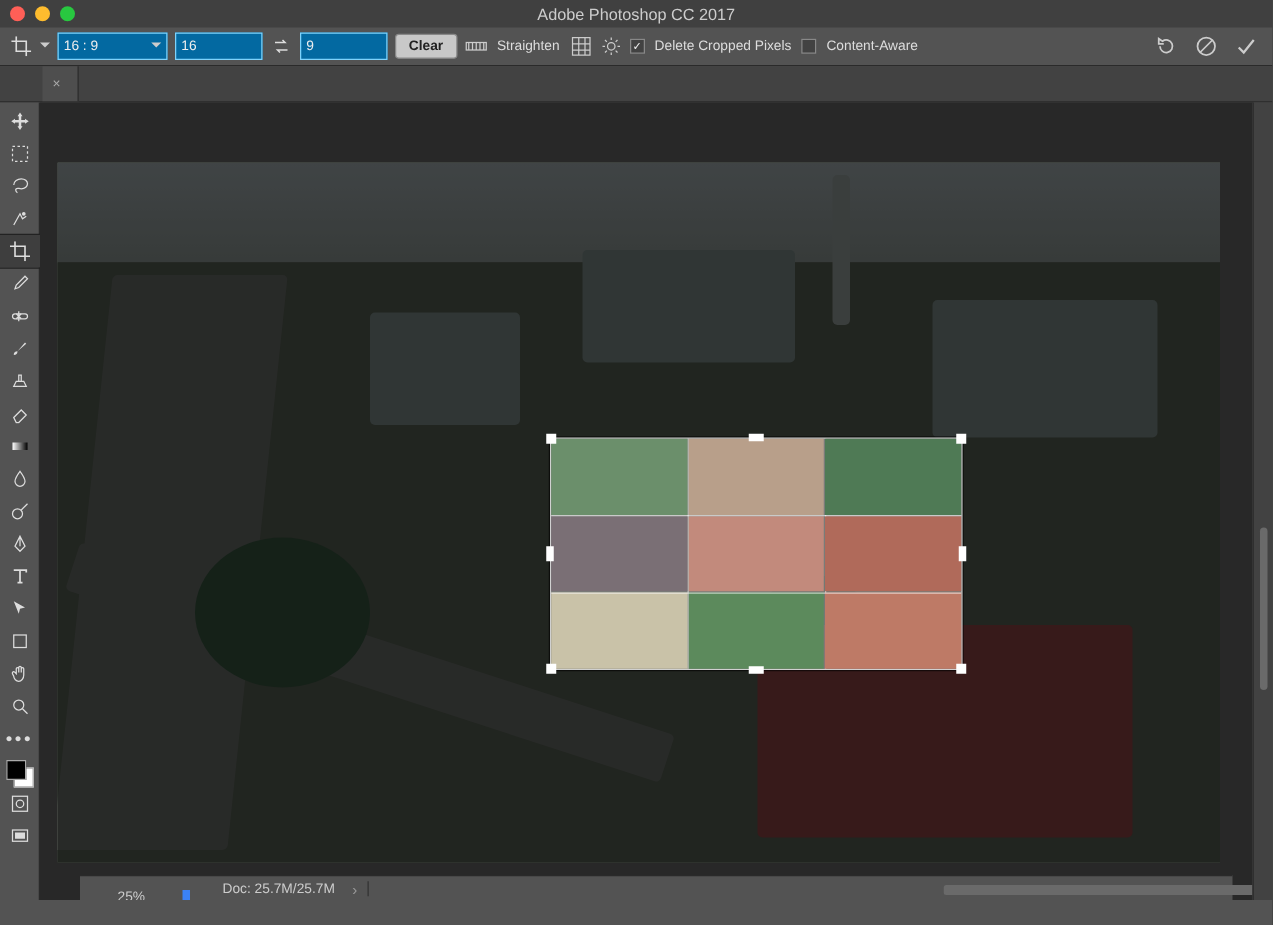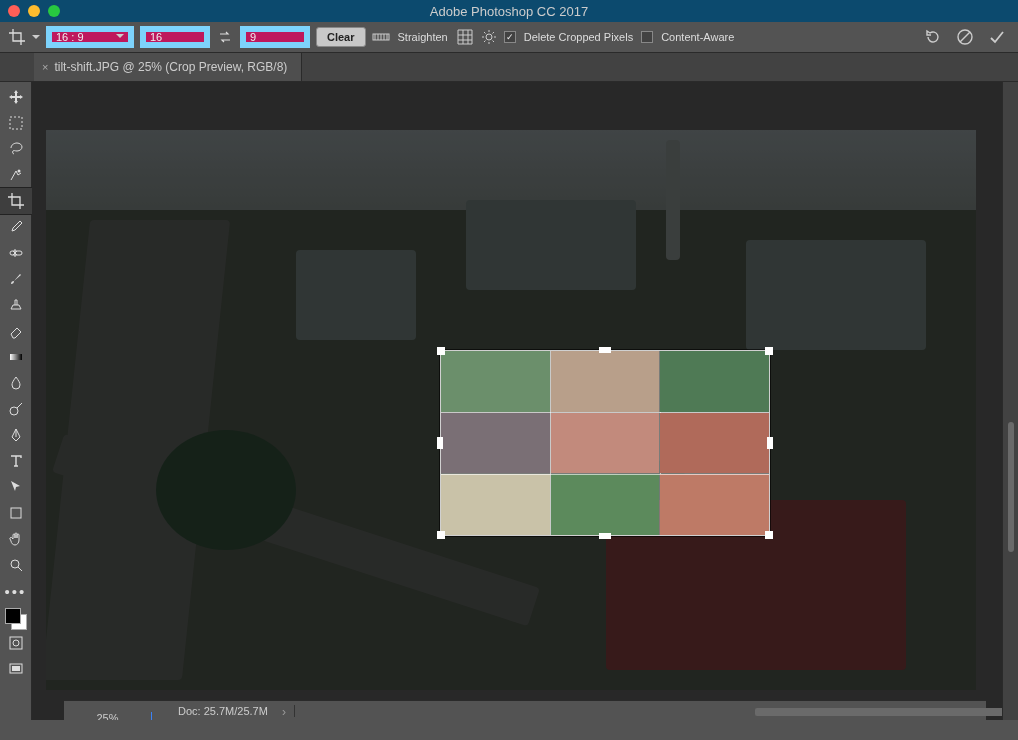--- a/index.html
+++ b/index.html
@@ -1,27 +1,27 @@
 <!DOCTYPE html>
 <html><head>
 <meta charset="utf-8">
 <style>
   * { box-sizing: border-box; margin: 0; padding: 0; }
   html,body { width:1018px; height:740px; font-family:"Helvetica Neue",Arial,sans-serif; background:#535353; overflow:hidden; color:#ddd; }
   
-  .titlebar { height:22px; background:#0c4a6e; display:flex; align-items:center; position:relative; }
+  .titlebar { height:22px; background:#404040; display:flex; align-items:center; position:relative; }
   .traffic { display:flex; gap:8px; margin-left:8px; }
   .tlight { width:12px; height:12px; border-radius:50%; }
   .red{background:#ff5f57;} .yellow{background:#febc2e;} .green{background:#28c840;}
   .titlebar .title { position:absolute; left:0; right:0; text-align:center; font-size:13px; color:#ccc; }
   
   .optbar { height:31px; background:#535353; border-bottom:1px solid #2a2a2a; display:flex; align-items:center; padding:0 8px; gap:6px; font-size:11px; }
   .tool-pill { display:flex; align-items:center; gap:6px; }
   .icon-slot { width:18px; height:18px; display:flex; align-items:center; justify-content:center; color:#ddd; }
-  .sel, .txt { height:22px; background:#be185d; border:6px solid #7dd3fc; color:#eee; font-size:11px; padding:0 4px; }
+  .sel, .txt { height:22px; background:#0369a1; border:1px solid #7dd3fc; color:#eee; font-size:11px; padding:0 4px; }
   .sel { width:88px; display:flex; align-items:center; justify-content:space-between; }
   .sel .chev { font-size:9px; color:#bbb; }
   .txt { width:70px; }
   .btn { height:20px; padding:0 10px; background:#c8c8c8; color:#222; border:1px solid #888; border-radius:3px; font-size:11px; display:flex; align-items:center;font-weight:bold; }
   .opt-label { color:#ddd; margin:4px 2px; }
   .chk { width:12px; height:12px; border:1px solid #888; display:inline-flex; align-items:center; justify-content:center; font-size:9px; background:#424242; color:#eee;}
   .chk.on::after{content:"✓";}
   .spacer { flex:1; }
   .optbar .right-icons { display:flex; gap:14px; margin-right:4px; }
   
@@ -65,21 +65,21 @@
   .crop .img div:nth-child(9){background:#be7a66;}
   .crop::before,.crop::after{content:"";position:absolute;background:rgba(255,255,255,.6);}
   .crop::before{left:33.3%;top:0;bottom:0;width:1px;box-shadow:110px 0 rgba(255,255,255,.6);} 
   .crop::after{top:33.3%;left:0;right:0;height:1px;box-shadow:0 62px rgba(255,255,255,.6);}  
   .handle{position:absolute;width:8px;height:8px;background:#fff;}
   .h-tl{left:-4px;top:-4px;} .h-tr{right:-4px;top:-4px;} .h-bl{left:-4px;bottom:-4px;} .h-br{right:-4px;bottom:-4px;}
   .h-t{left:calc(50% - 6px);top:-4px;width:12px;height:6px;} .h-b{left:calc(50% - 6px);bottom:-4px;width:12px;height:6px;}
   .h-l{top:calc(50% - 6px);left:-4px;width:6px;height:12px;} .h-r{top:calc(50% - 6px);right:-4px;width:6px;height:12px;}
   
   .status { position:absolute; left:32px; right:16px; bottom:0; height:20px; background:#535353; display:flex; align-items:center; font-size:11px; color:#ccc; border-top:1px solid #2a2a2a;}
-  .status .zoom { width:88px; text-align:center; border-right:1px solid #3b82f6;margin-top:14px;}
+  .status .zoom { width:88px; text-align:center; border-right:6px solid #3b82f6;margin-top:14px;}
   .status .docinfo { padding:0 26px; border-right:1px solid #333; position:relative;}
   .status .docinfo::after{content:"›"; position:absolute; right:8px; color:#999; font-size:12px;}
   .status .track { flex:1; margin:0 0 0 0; height:10px; position:relative; }
   .status .thumb { position:absolute; left:460px; width:300px; top:2px; height:8px; background:#6a6a6a; border-radius:2px;}
   
   .chev-down::after{content:"";display:inline-block;border:4px solid transparent;border-top-color:#ccc;transform:translateY(2px);}
   svg{display:block;}
 </style>
 </head>
 <body>
@@ -162,21 +162,20 @@
       <svg width="18" height="18" viewBox="0 0 18 18">
           <path d="M3 10l4 4 8-10" stroke="#ccc" stroke-width="1.8" fill="none"></path>
         </svg>
     </span>
   </div>
 </div>
 
 <div class="tabbar">
   <div class="tab">
     <span class="close">×</span>
-    <span>tilt-shift.JPG @ 25% (Crop Preview, RGB/8)</span>
   </div>
 </div>
 
 <div class="main">
 
   <div class="tools">
     <div class="t">
         <svg width="16" height="16" viewBox="0 0 16 16">
           <path d="M8 1l2 3H9v3h3V6l3 2-3 2V9H9v3h1l-2 3-2-3h1V9H4v1L1 8l3-2v1h3V4H6z" fill="#ddd"></path>
         </svg>

